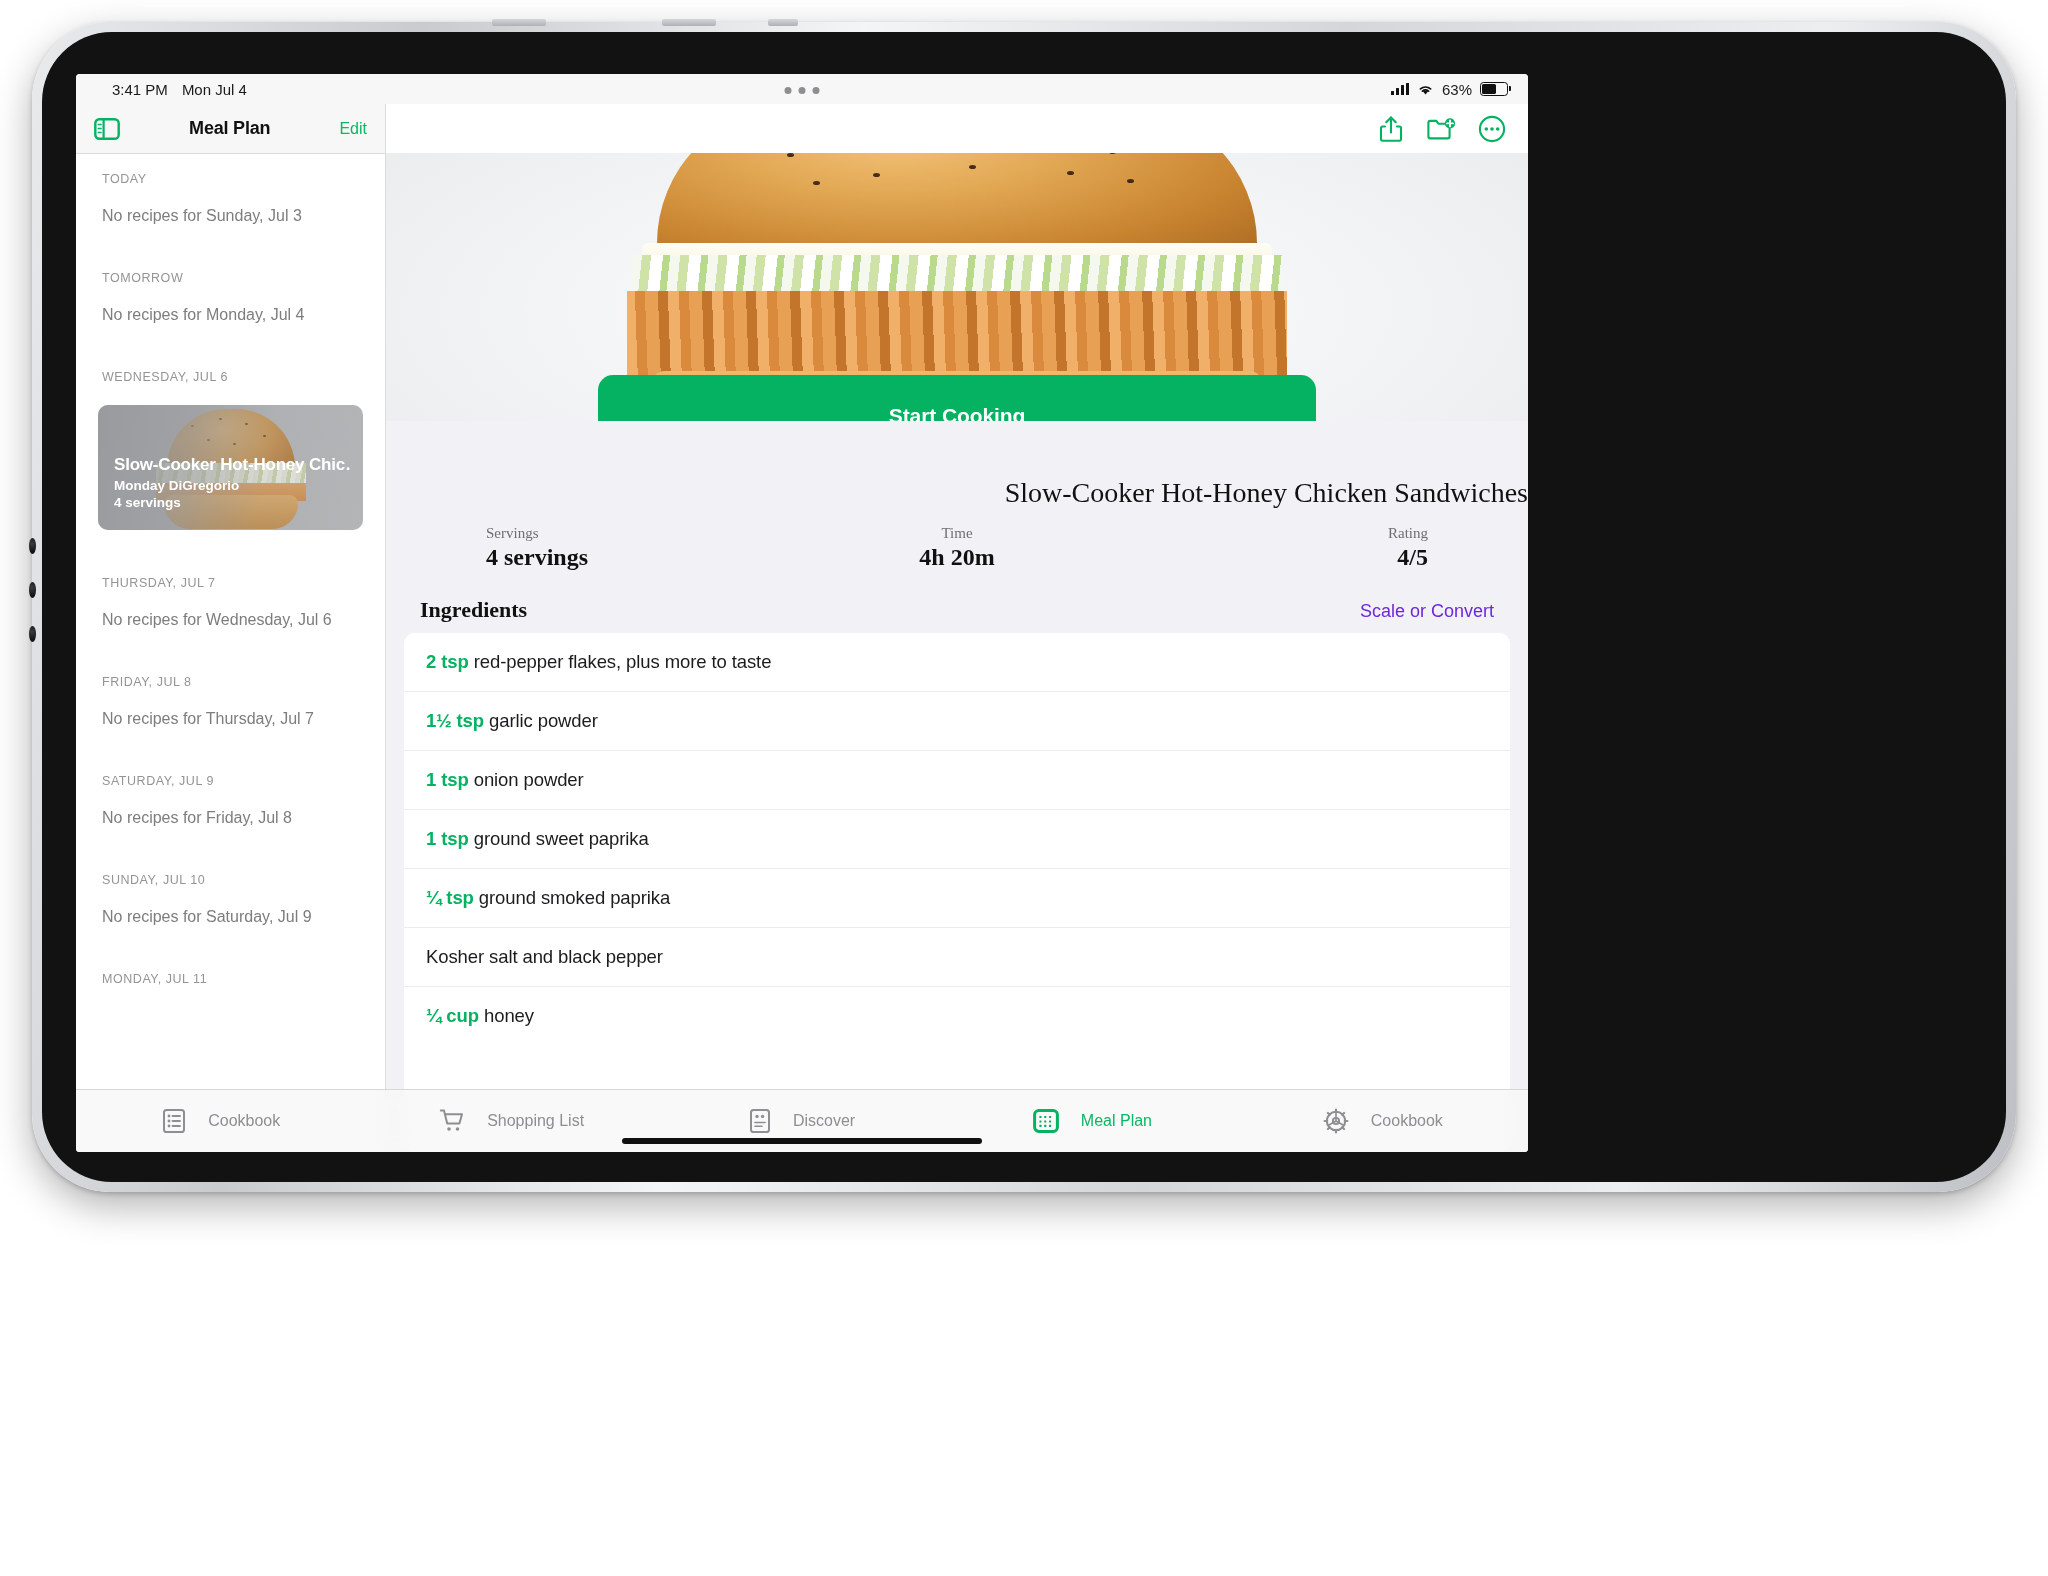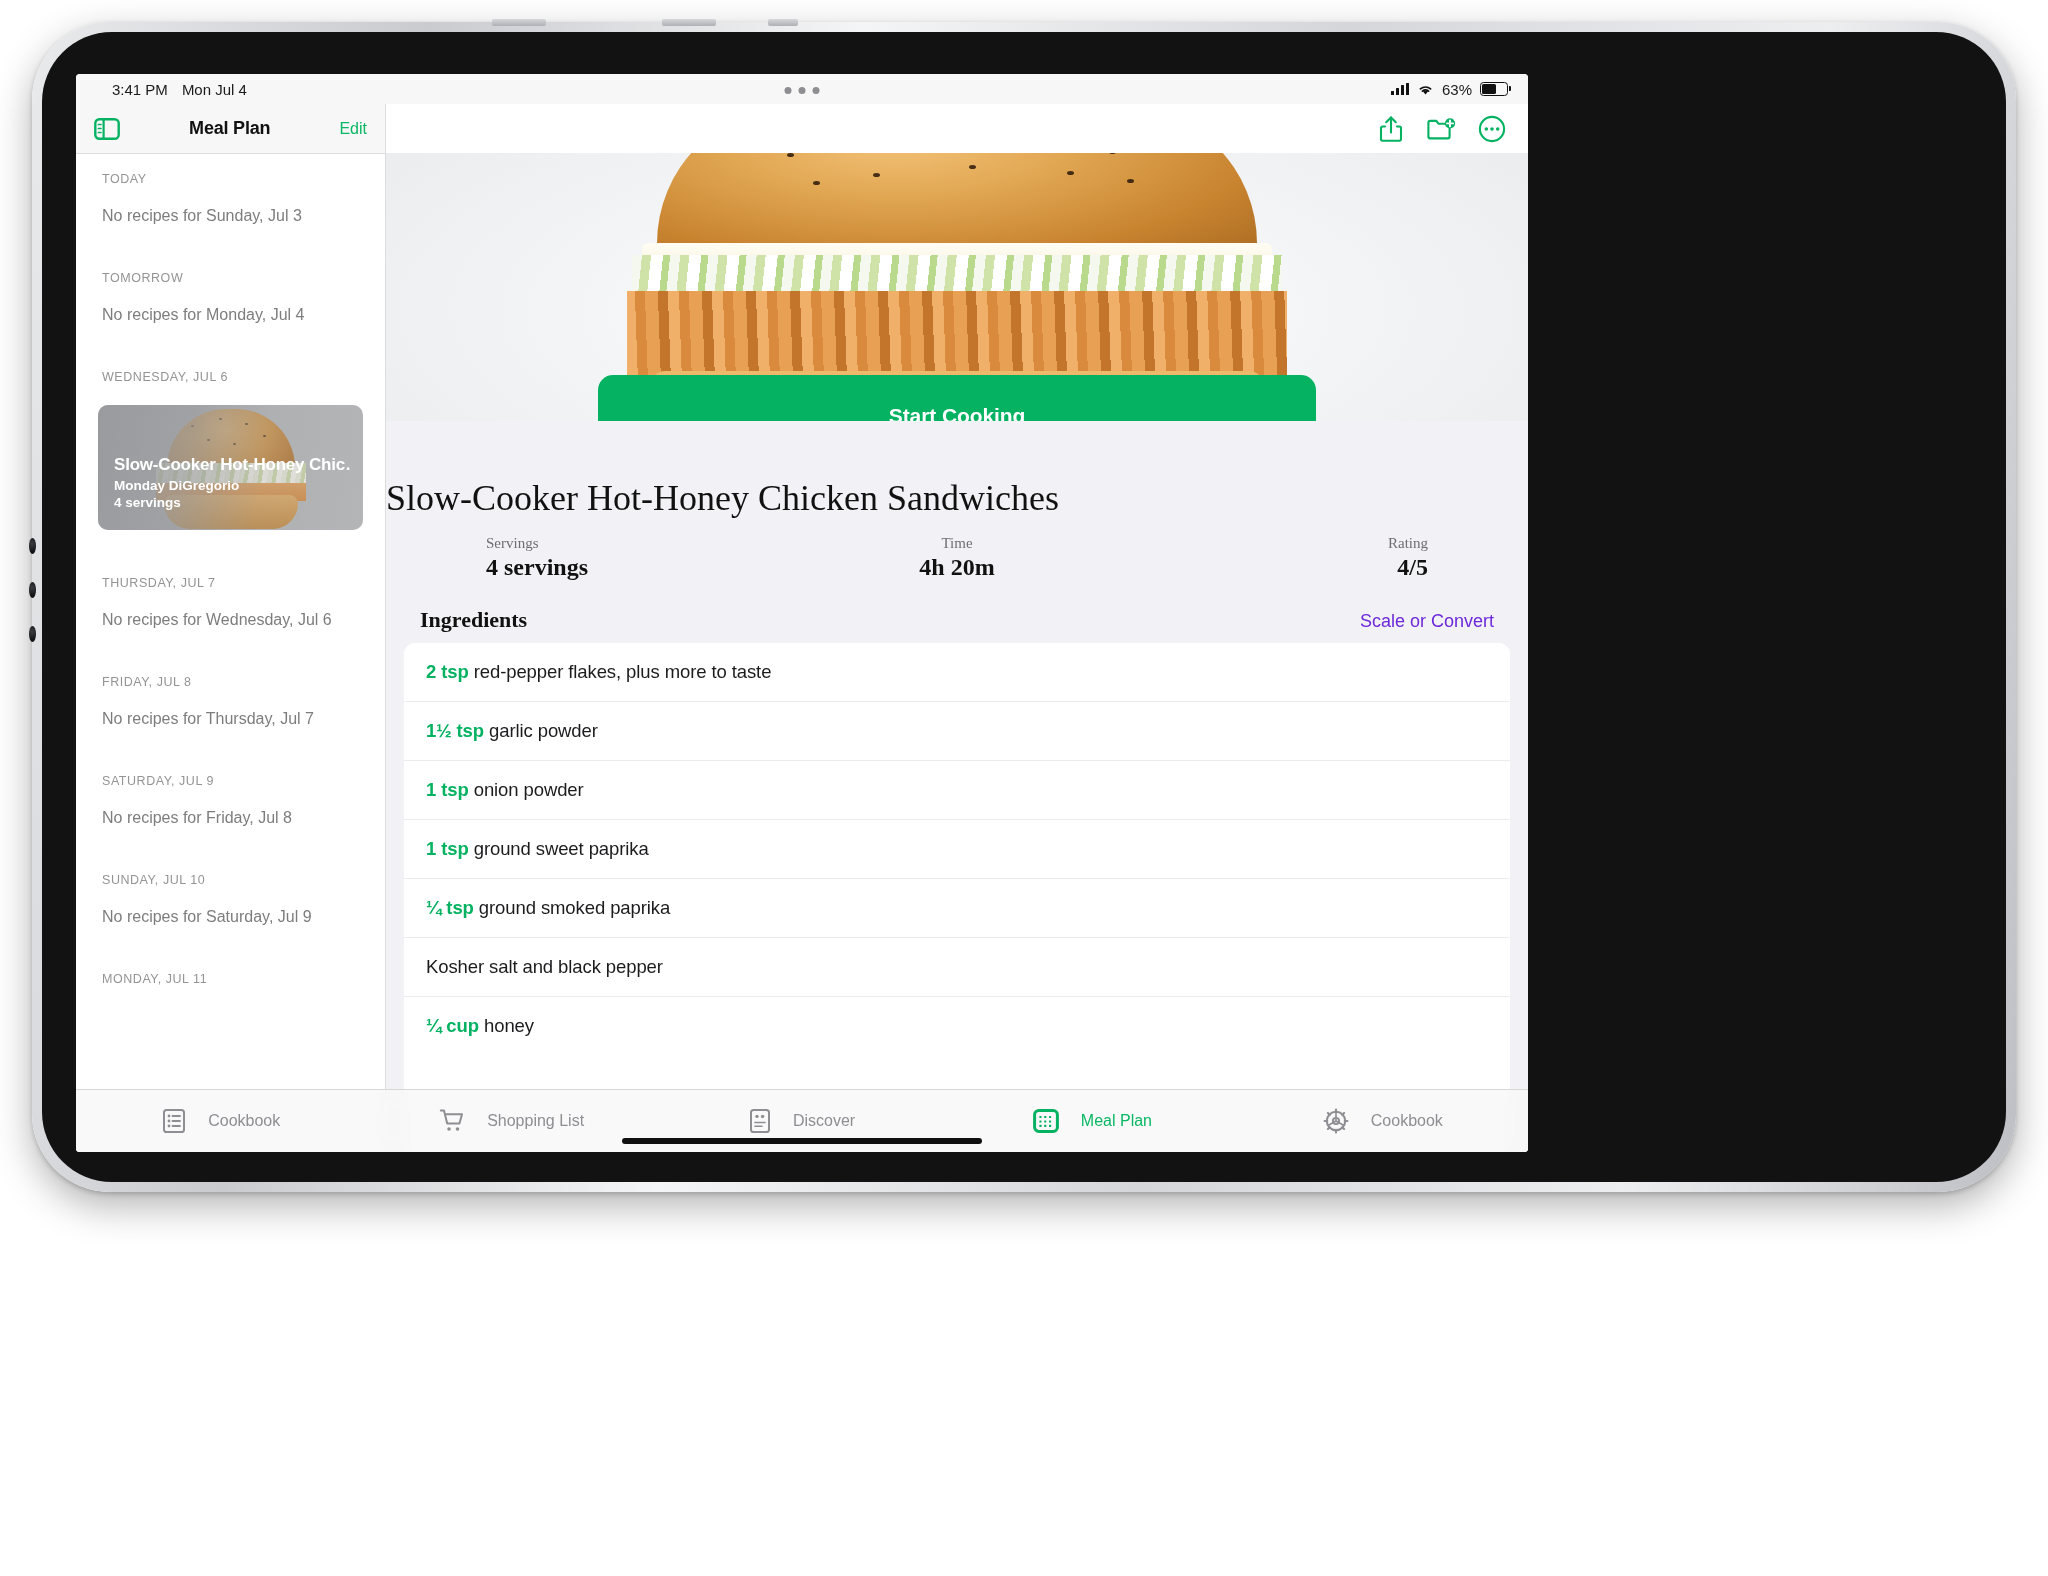--- a/index.html
+++ b/index.html
@@ -91,21 +91,21 @@
   .h-chick{position:absolute;left:50%;transform:translateX(-50%);top:196px;width:660px;height:92px;
     background:repeating-linear-gradient(88deg,#f0b06a 0 11px,#d98a3c 11px 21px,#e8a055 21px 34px,#c2752b 34px 44px);}
   .h-bun-bot{position:absolute;left:50%;transform:translateX(-50%);top:276px;width:612px;height:84px;
     border-radius:24px 24px 120px 120px;background:linear-gradient(180deg,#eeba6d,#d4953f 60%,#b87c2c);}
   .start-btn{
     position:absolute;left:50%;transform:translateX(-50%);bottom:-36px;width:718px;height:82px;
     background:#05b262;border-radius:15px;display:flex;align-items:center;justify-content:center;
     color:#fff;font-size:21px;font-weight:700;letter-spacing:-.1px;z-index:3;
   }
   .meta-wrap{background:#f2f2f6;padding-top:56px;flex:0 0 auto;}
-  .rtitle{text-align:left;font-family:"Liberation Serif",serif;font-size:36px;color:#111;font-weight:400;}
+  .rtitle{text-align:right;font-family:"Liberation Serif",serif;font-size:28px;color:#111;font-weight:400;}
   .meta-row{display:flex;margin:16px 100px 0 100px;gap:28px;}
   .meta-col{flex:1;text-align:center;}
   .meta-col.l{text-align:left;}
   .meta-col.r{text-align:right;}
   .m-lab{font-family:"Liberation Serif",serif;font-size:15px;color:#6e6e73;}
   .m-val{font-family:"Liberation Serif",serif;font-size:24px;color:#111;font-weight:700;margin-top:2px;}
   .ing-head{display:flex;align-items:baseline;justify-content:space-between;padding:26px 34px 10px 34px;}
   .ing-title{font-family:"Liberation Serif",serif;font-size:22px;font-weight:700;color:#111;}
   .scale-link{font-size:18px;color:#6d28d9;}
   .ing-card{margin:0 18px;background:#fff;border-radius:11px;overflow:hidden;flex:1;}

